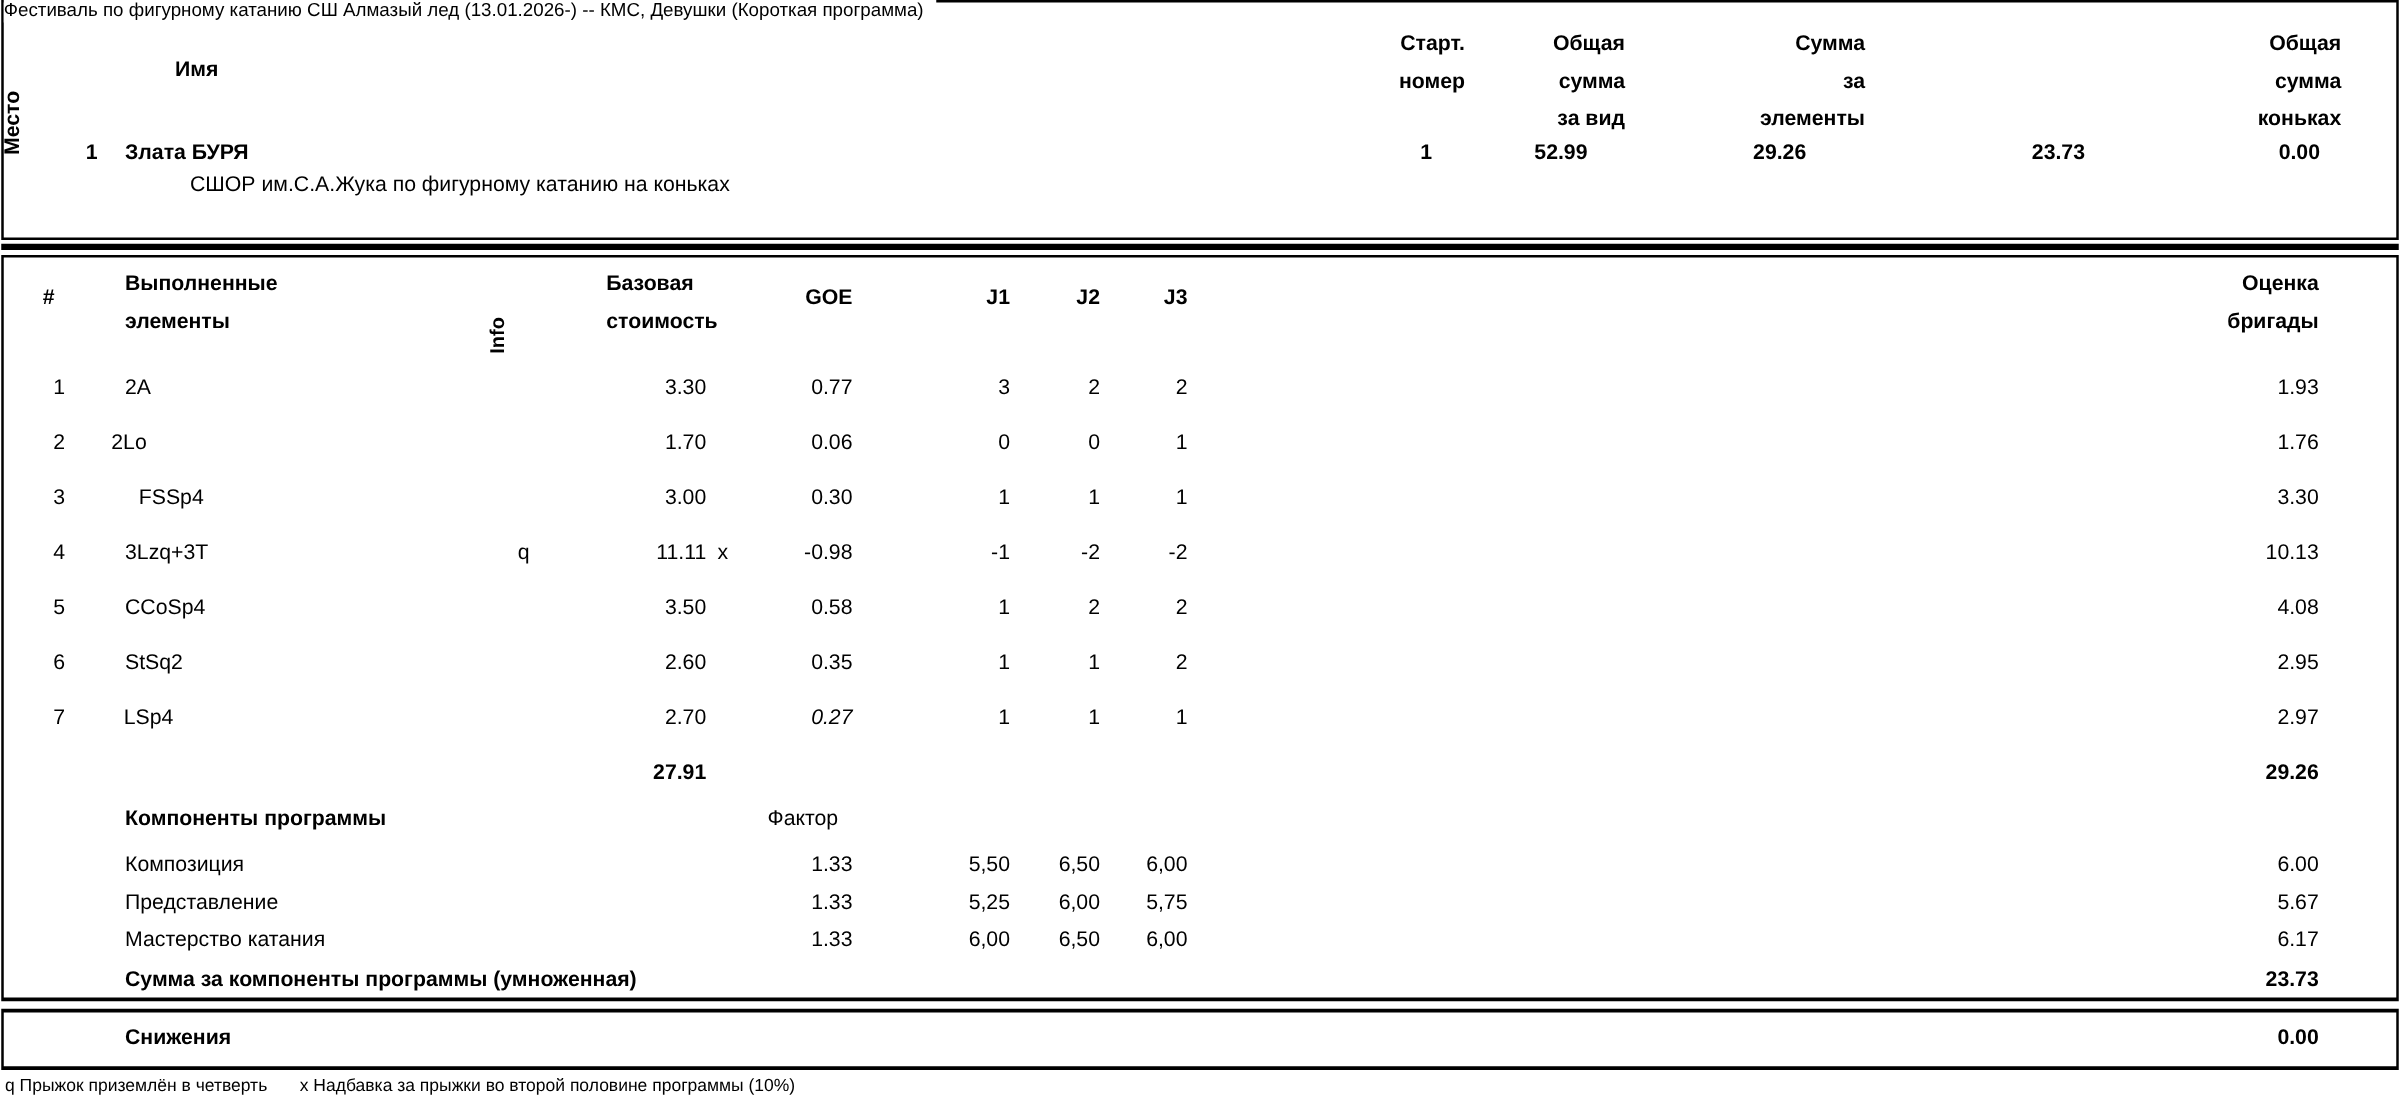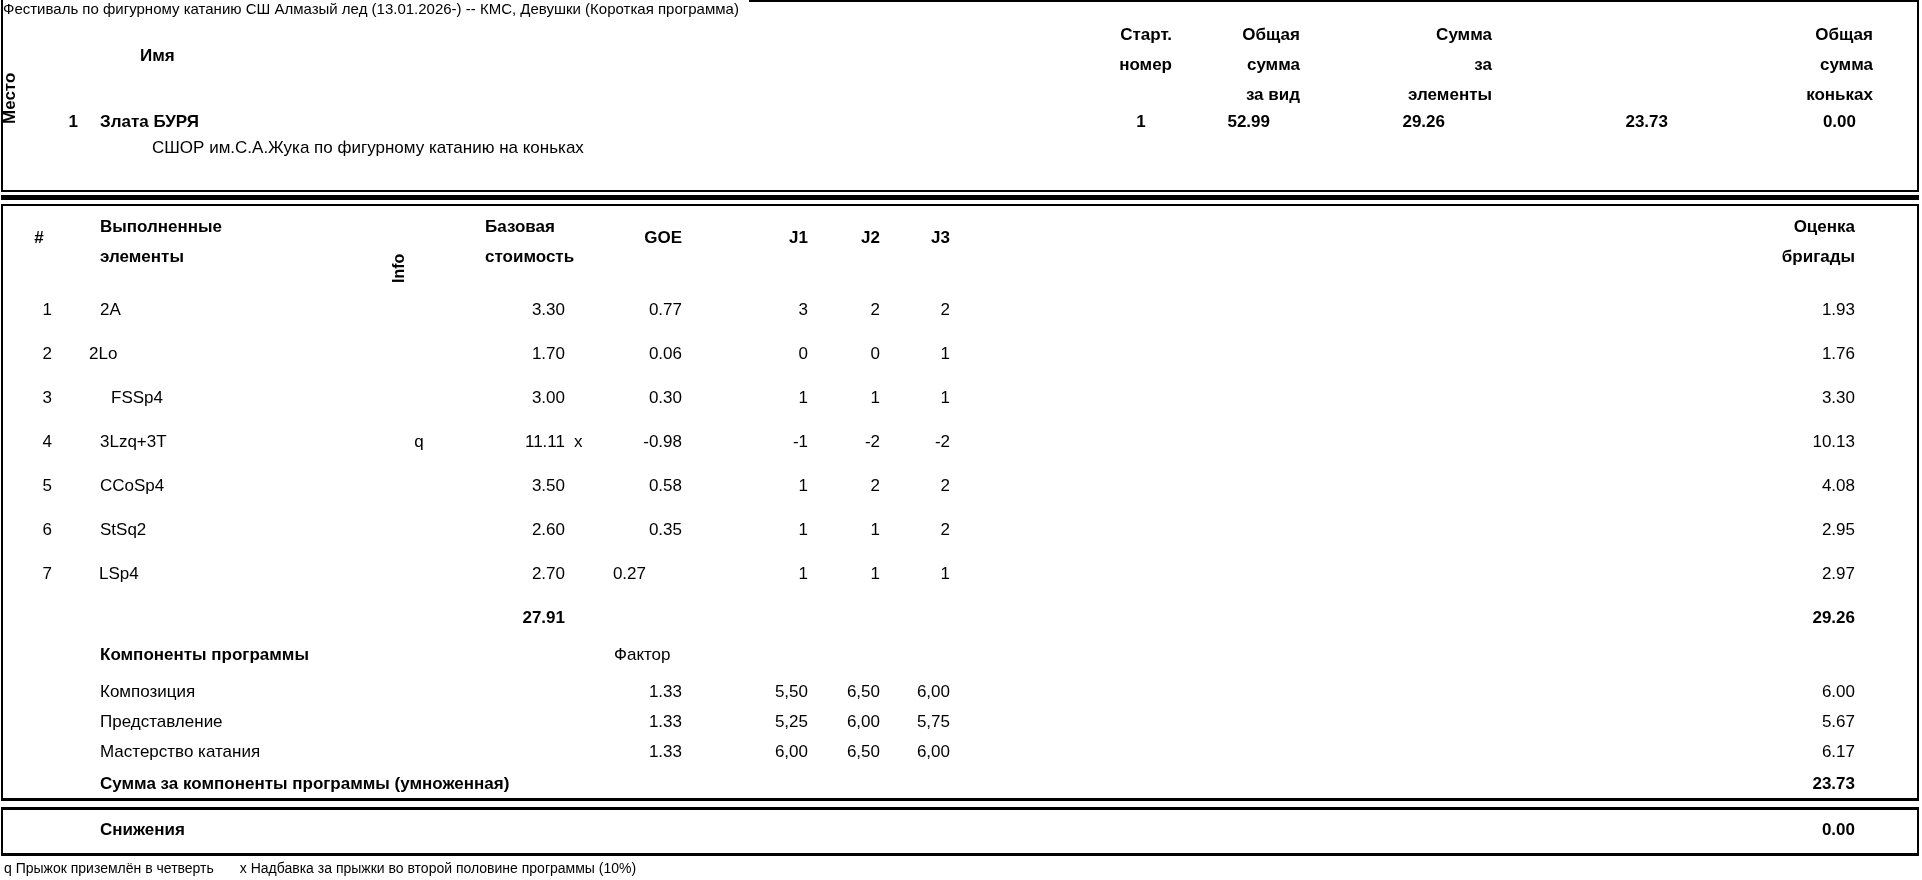--- a/index.html
+++ b/index.html
@@ -162,21 +162,21 @@
     <div class="cell r" style="left:820px;width:60px;">1</div>
     <div class="cell r" style="left:890px;width:60px;">2</div>
     <div class="cell r" style="left:1755px;width:100px;">2.95</div>
   </div>
   <div class="erow" style="top:564px;">
     <div class="cell r" style="left:26px;width:26px;">7</div>
     <div class="cell" style="left:99px;">LSp4</div>
     <div class="cell c" style="left:404px;width:30px;"></div>
     <div class="cell r" style="left:485px;width:80px;">2.70</div>
     <div class="cell" style="left:574px;width:22px;"></div>
-    <div class="cell r" style="left:566px;width:80px;">0.27</div>
+    <div class="cell r" style="left:602px;width:80px;font-style:italic;">0.27</div>
     <div class="cell r" style="left:748px;width:60px;">1</div>
     <div class="cell r" style="left:820px;width:60px;">1</div>
     <div class="cell r" style="left:890px;width:60px;">1</div>
     <div class="cell r" style="left:1755px;width:100px;">2.97</div>
   </div>
 
   <div class="cell b r" style="left:485px;top:608px;width:80px;">27.91</div>
   <div class="cell b r" style="left:1755px;top:608px;width:100px;">29.26</div>
 
   <div class="cell b" style="left:100px;top:645px;">Компоненты программы</div>

